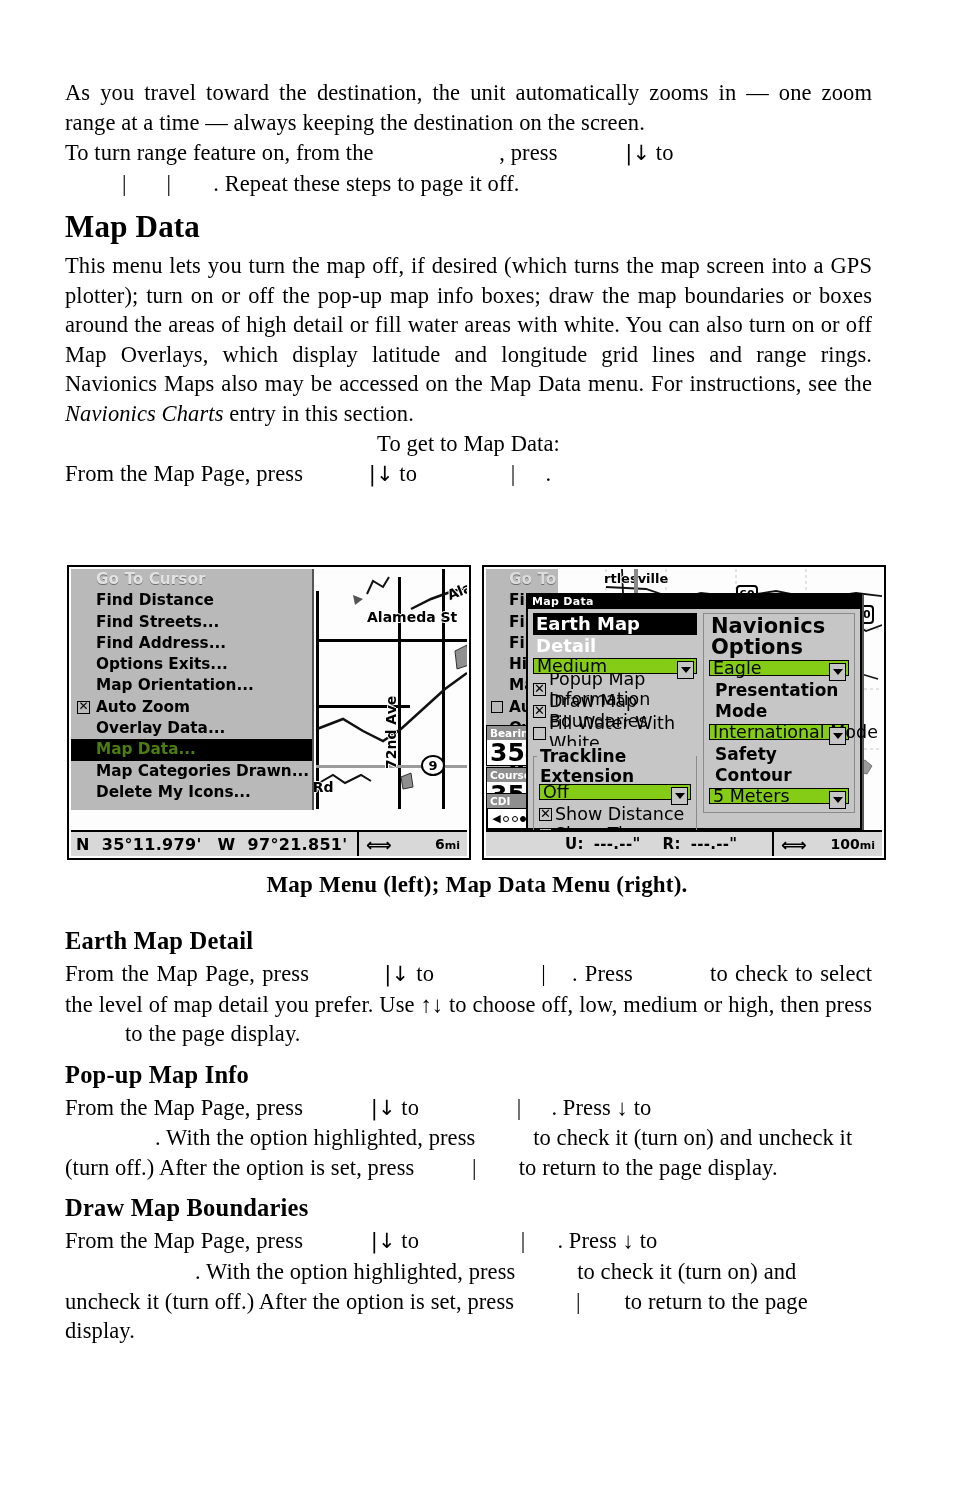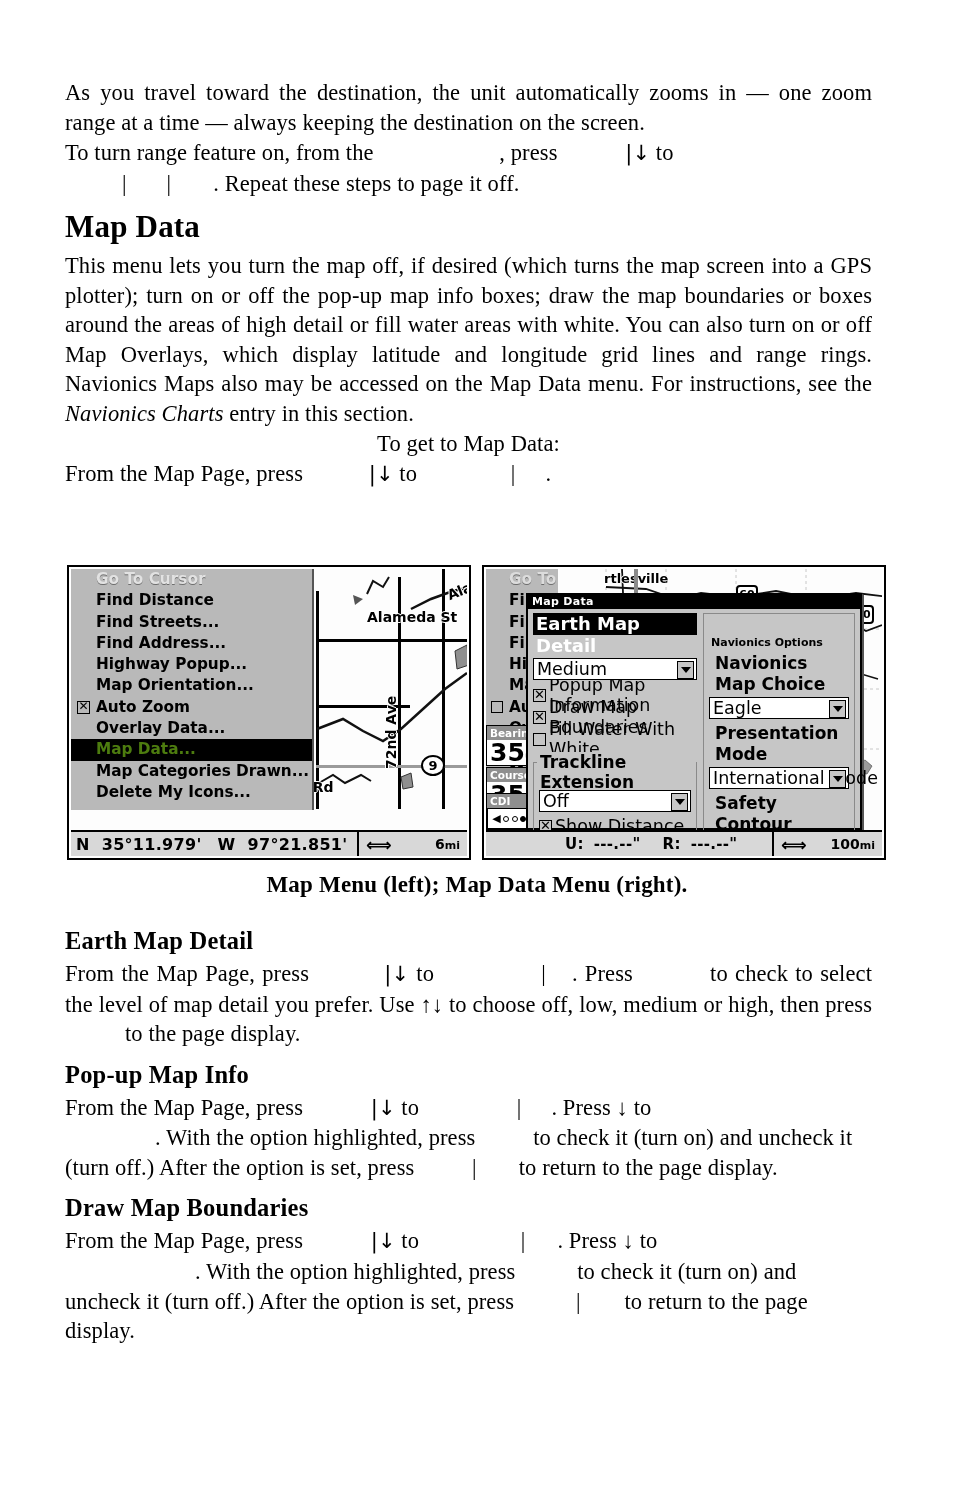--- a/index.html
+++ b/index.html
@@ -137,21 +137,21 @@
   }
   .dlg-body { display:flex; padding:4px 5px 0 5px; }
   .dlg-col-l { width:168px; }
   .dlg-col-r { width:152px; margin-left:6px; }
   .hdr-black {
     background:#000; color:#fff; font-size:18px; font-weight:bold;
     padding:0 3px; height:22px; line-height:22px; display:inline-block;
   }
   .grouplabel { font-size:17px; font-weight:bold; padding-left:2px; line-height:21px; }
   .combo {
-    background:#ffffff; border:1.5px solid #000; height:22px; margin:2px 0 4px 0;
+    background:#84cc16; border:1.5px solid #000; height:16px; margin:2px 0 4px 0;
     display:flex; align-items:center; position:relative;
   }
   .combo .ctext { font-size:17.5px; padding-left:3px; white-space:nowrap; }
   .combo .carrow {
     position:absolute; right:2px; top:2px; width:17px; height:18px;
     background:#c6c6c6; border:1px solid #000;
     display:flex; align-items:center; justify-content:center;
   }
   .tri { width:0; height:0; border-left:5px solid transparent; border-right:5px solid transparent; border-top:6px solid #000; }
   .chk { display:flex; align-items:center; font-size:17.5px; font-weight:normal; height:22px; }
@@ -251,21 +251,21 @@
           <div class="lbl" style="left:376px; top:14px; transform:rotate(-22deg);">Ala</div>
           <div class="lbl" style="left:148px; top:210px;">Cedar Lane Rd</div>
           <div class="lbl lblv" style="left:312px; top:200px;">72nd Ave</div>
           <div class="hwy" style="left:350px; top:186px;">9</div>
 
           <div class="menuL">
             <div class="row dim">Go To Cursor</div>
             <div class="row">Find Distance</div>
             <div class="row">Find Streets...</div>
             <div class="row">Find Address...</div>
-            <div class="row">Highway Popup...</div>
+            <div class="row">Options Exits...</div>
             <div class="row">Map Orientation...</div>
             <div class="row rowcb">
               <span class="cb">✕</span>
               <span>Auto Zoom</span>
             </div>
             <div class="row">Overlay Data...</div>
             <div class="row sel">Map Data...</div>
             <div class="row">Map Categories Drawn...</div>
             <div class="row">Delete My Icons...</div>
           </div>
@@ -405,23 +405,22 @@
                   </div>
                   <div class="chk" style="height:20px;">
                     <span class="bx">✕</span>
                     <span>Show Time</span>
                   </div>
                 </div>
               </div>
 
               <div class="dlg-col-r">
                 <div class="fieldset" style="border:1.5px solid #8a8a8a; margin-top:0; padding-top:2px;">
-                  <div class="grouplabel" style="font-size:11px;margin-top:16px;">Navionics Options</div>
-
-                  <div class="grouplabel" style="padding-left:6px;">Navionics Map Choice</div>
+                  <div class="grouplabel" style="font-size:21px;">Navionics Options</div>
+
                   <div class="combo">
                     <span class="ctext">Eagle</span>
                     <span class="carrow">
                         <span class="tri"></span>
                       </span>
                   </div>
 
                   <div class="grouplabel" style="padding-left:6px;">Presentation Mode</div>
                   <div class="combo">
                     <span class="ctext">International Mode</span>

